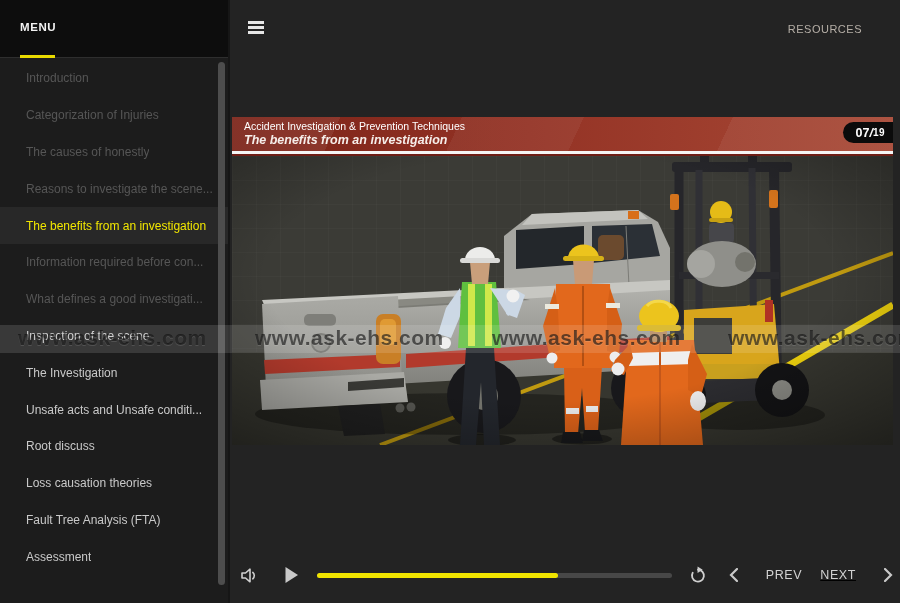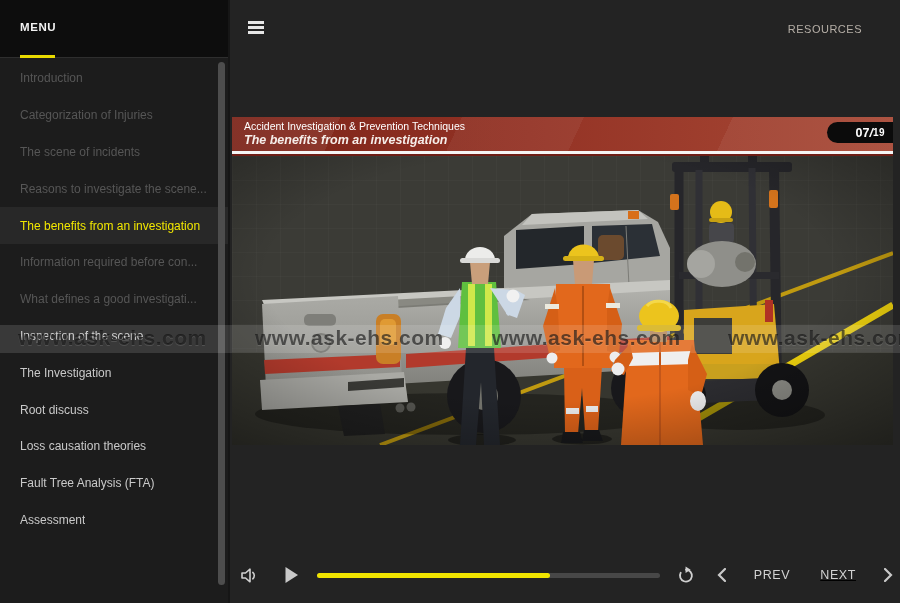--- a/index.html
+++ b/index.html
@@ -8,102 +8,105 @@
     background:#232323;
     font-family:"Liberation Sans", sans-serif;
     -webkit-font-smoothing:antialiased;
   }
   
   .sidebar{position:absolute;left:0;top:0;width:230px;height:603px;background:#1c1c1c;border-right:2px solid #161616;box-sizing:border-box;}
   .menu-header{position:absolute;left:0;top:0;width:100%;height:58px;background:#0d0d0d;border-bottom:1px solid #2e2e2e;box-sizing:border-box;}
   .menu-title{position:absolute;left:20px;top:21px;color:#f2f2f2;font-size:11.5px;font-weight:bold;letter-spacing:.6px;}
   .menu-underline{position:absolute;left:20px;top:55px;width:35px;height:3px;background:#e8da00;}
   .menu-list{position:absolute;left:0;top:60px;width:100%;margin:0;padding:0;list-style:none;}
-  .menu-item{height:36.8px;display:flex;align-items:center;padding-left:20px;box-sizing:border-box;font-size:12px;cursor:pointer;}
+  .menu-item{height:36.8px;display:flex;align-items:center;padding-left:26px;box-sizing:border-box;font-size:12px;cursor:pointer;}
   .menu-item.visited{color:#565656;}
   .menu-item.default{color:#c9c9c9;}
   .menu-item.active{color:#f1e600;background:#282828;}
   .menu-item .lbl{white-space:nowrap;overflow:hidden;}
   .scrollbar{position:absolute;right:3px;top:62px;width:7px;height:523px;border-radius:4px;background:#4d4d4d;}
   
   .hamburger{position:absolute;left:248px;top:21px;width:16px;height:13px;display:flex;flex-direction:column;justify-content:space-between;cursor:pointer;background:none;border:none;padding:0;}
   .hamburger span{display:block;width:16px;height:2.6px;background:#e6e6e6;}
   .resources{position:absolute;right:32px;top:22px;color:#b6afa7;font-size:11px;letter-spacing:.5px;cursor:pointer;background:none;border:none;font-family:inherit;}
   
   .slide{position:absolute;left:232px;top:117px;width:661px;}
   .slide-header{
     position:relative;height:34px;
     background:
       linear-gradient(115deg, rgba(255,255,255,.07) 0 16%, rgba(255,255,255,0) 16% 34%, rgba(255,255,255,.05) 34% 52%, rgba(255,255,255,0) 52% 74%, rgba(255,255,255,.06) 74%),
       linear-gradient(90deg,#7b2318,#943325 45%,#a84936);
   }
   .slide-titles{position:absolute;left:12px;top:3px;}
   .slide-title{color:#fff;font-size:10.5px;font-weight:normal;line-height:13px;}
   .slide-subtitle{color:#f6eeea;font-size:12.5px;font-weight:bold;font-style:italic;line-height:15px;}
-  .page-badge{position:absolute;right:0;top:5px;height:21px;background:#0b0b0b;border-radius:11px 0 0 11px;color:#fff;display:flex;align-items:center;padding:0 8px 0 28px;font-weight:bold;}
+  .page-badge{position:absolute;right:0;top:5px;height:21px;background:#0b0b0b;border-radius:11px 0 0 11px;color:#fff;display:flex;align-items:center;padding:0 8px 0 12px;font-weight:bold;}
   .page-badge .cur{font-size:12.5px;}
   .page-badge .slash{font-size:12.5px;font-style:italic;}
   .page-badge .tot{font-size:10px;letter-spacing:.5px;}
   .white-rule{height:2.5px;background:#f5f5f5;border-bottom:2px solid #6e1d15;}
   .scene{position:relative;width:661px;height:289px;background:#3b3b36;overflow:hidden;}
   .scene svg{display:block;}
   .caption-bar{height:38px;background:#141414;display:flex;align-items:center;justify-content:center;}
   .caption-bar span{color:#f4f4f4;font-size:12px;font-weight:600;letter-spacing:.1px;}
   
   .watermark-band{position:absolute;left:0;top:325px;width:900px;height:28px;background:rgba(255,255,255,.13);pointer-events:none;}
   .wm{position:absolute;top:1px;font-size:21px;font-weight:bold;letter-spacing:.5px;color:rgba(15,15,15,.62);text-shadow:0 1px 0 rgba(255,255,255,.12);white-space:nowrap;}
   
   .player{position:absolute;left:232px;top:558px;width:661px;height:34px;display:flex;align-items:center;}
   .player button{background:none;border:none;padding:0;cursor:pointer;display:flex;align-items:center;font-family:inherit;gap:28px;}
   .btn-volume{margin-left:8px;}
   .btn-play{margin-left:24px;}
   .progress{margin-left:18px;width:376px;height:5px;border-radius:3px;background:#474747;position:relative;cursor:pointer;}
   .progress .fill{position:absolute;left:0;top:0;height:5px;border-radius:3px;background:#f0e400;}
   .btn-replay{margin-left:16px;}
   .btn-prev{margin-left:22px;gap:7px;}
-  .btn-next{margin-left:30px;gap:7px;text-decoration:underline;}
+  .btn-next{margin-left:18px;gap:7px;text-decoration:underline;}
   .nav-label{color:#d2d2d2;font-size:12.5px;letter-spacing:.6px;}
 </style>
 </head>
 <body>
 
 <div class="app">
 
   <aside class="sidebar">
     <div class="menu-header">
       <span class="menu-title">MENU</span>
       <span class="menu-underline"></span>
     </div>
     <ul class="menu-list" id="menu-list">
         <li class="menu-item visited">
           <span class="lbl">Introduction</span>
         </li>
         <li class="menu-item visited">
           <span class="lbl">Categorization of Injuries</span>
         </li>
         <li class="menu-item visited">
-          <span class="lbl">The scene of incidents</span>
+          <span class="lbl">The causes of honestly</span>
         </li>
         <li class="menu-item visited">
           <span class="lbl">Reasons to investigate the scene...</span>
         </li>
         <li class="menu-item active">
           <span class="lbl">The benefits from an investigation</span>
         </li>
         <li class="menu-item visited">
           <span class="lbl">Information required before con...</span>
         </li>
         <li class="menu-item visited">
           <span class="lbl">What defines a good investigati...</span>
         </li>
         <li class="menu-item default">
           <span class="lbl">Inspection of the scene</span>
         </li>
         <li class="menu-item default">
           <span class="lbl">The Investigation</span>
+        </li>
+        <li class="menu-item default">
+          <span class="lbl">Unsafe acts and Unsafe conditi...</span>
         </li>
         <li class="menu-item default">
           <span class="lbl">Root discuss</span>
         </li>
         <li class="menu-item default">
           <span class="lbl">Loss causation theories</span>
         </li>
         <li class="menu-item default">
           <span class="lbl">Fault Tree Analysis (FTA)</span>
         </li>

